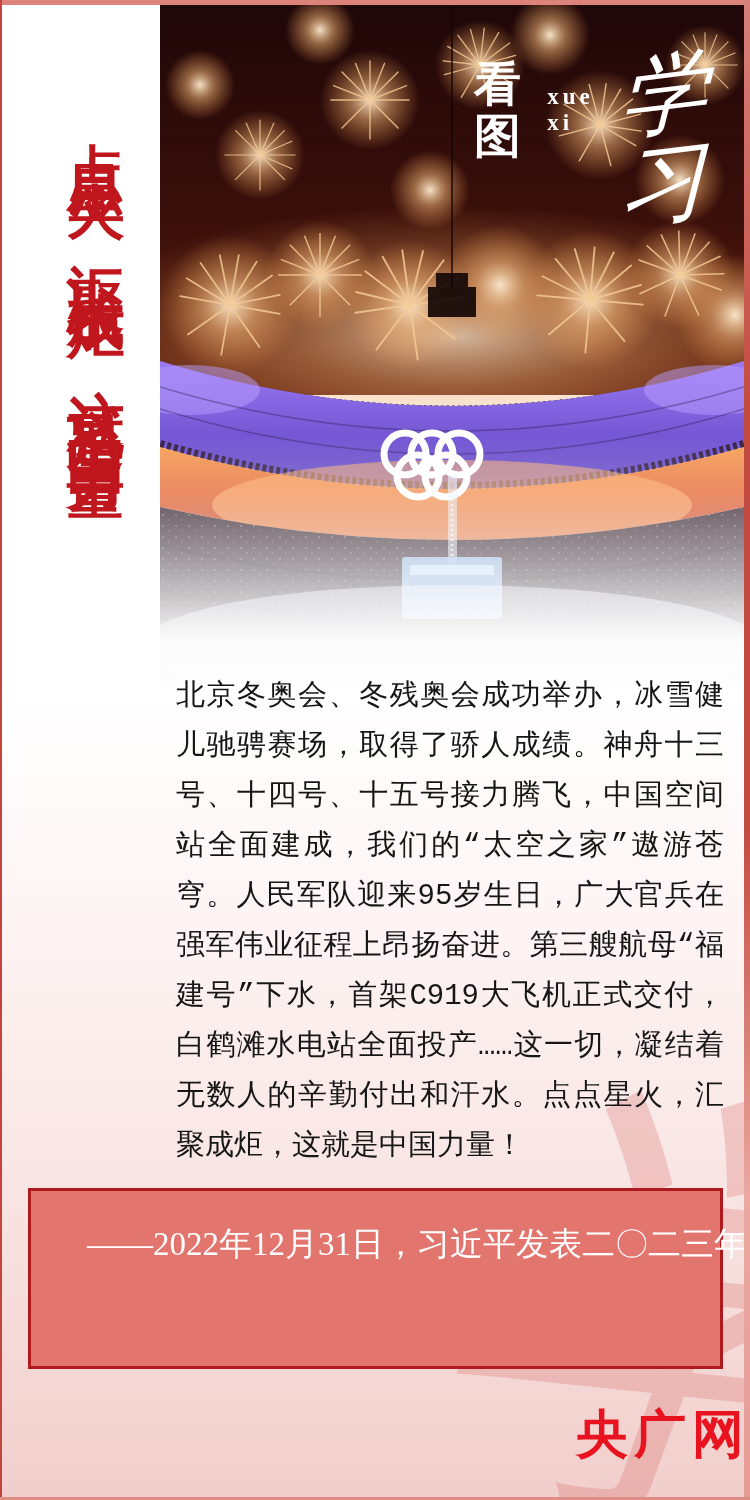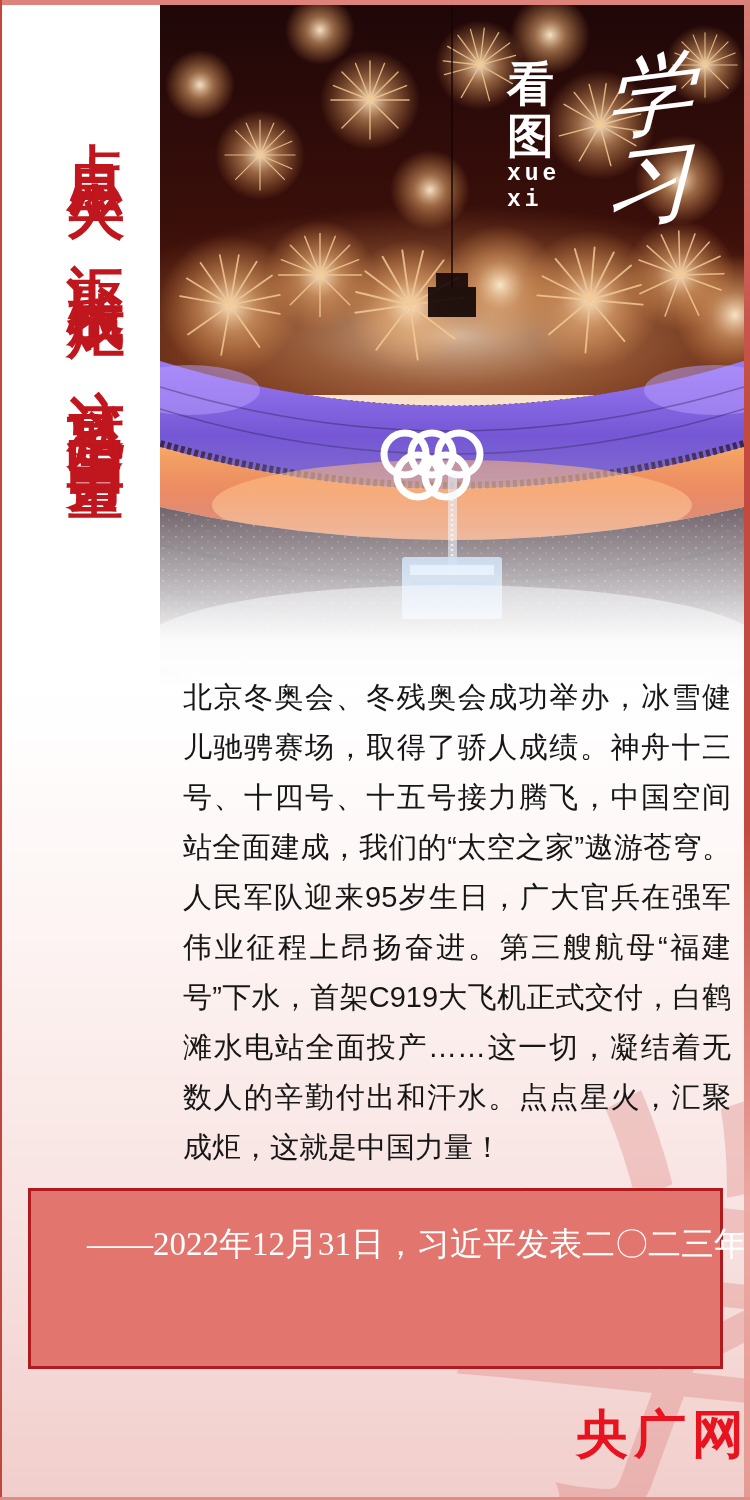--- a/index.html
+++ b/index.html
@@ -22,32 +22,32 @@
     font-size:58px;line-height:1;font-weight:900;letter-spacing:13px;
     color:#c0161d;z-index:10;font-family:"Liberation Serif",serif;
   }
 
   
   .photo{position:absolute;left:160px;top:5px;width:584px;height:688px;z-index:2;}
   .photo svg{display:block;}
 
   
   .brand{position:absolute;left:474px;top:58px;z-index:12;display:flex;align-items:flex-start;color:#ffffff;}
-  .brand-left{display:flex;flex-direction:column;align-items:center;margin-left:33px;}
+  .brand-left{display:flex;flex-direction:row;align-items:center;}
   .brand-cn{font-family:"Liberation Sans",sans-serif;font-weight:bold;font-size:47px;letter-spacing:2px;line-height:1.1;}
-  .brand-py{font-family:Liberation Mono, monospace;font-weight:bold;font-size:23px;letter-spacing:4px;margin-top:0px;}
+  .brand-py{font-family:Liberation Serif, serif;font-weight:bold;font-size:23px;letter-spacing:4px;margin-top:0px;}
   .brand-script{font-family:"DejaVu Serif",serif;font-style:italic;font-size:88px;line-height:1;
     margin-left:10px;margin-top:-10px;transform:rotate(-7deg) skewX(-8deg);}
 
   
   .article{
-    position:absolute;left:183px;top:672px;width:548px;z-index:10;
+    position:absolute;left:176px;top:672px;width:548px;z-index:10;
     font-size:29px;line-height:50px;color:#161616;
     text-align:justify;text-justify:inter-ideograph;
-    font-family:Liberation Sans, sans-serif;
+    font-family:Liberation Mono, monospace;
   }
 
   
   .quote-box{
     position:absolute;left:28px;top:1188px;width:695px;height:181px;box-sizing:border-box;
     background:#e2766e;border:3px solid #ae1a1d;z-index:10;
     color:#ffffff;font-size:33px;line-height:62px;padding:22px 28px 0 56px;
     font-family:"Liberation Serif",serif;
   }
   .quote-box .line{white-space:nowrap;}

